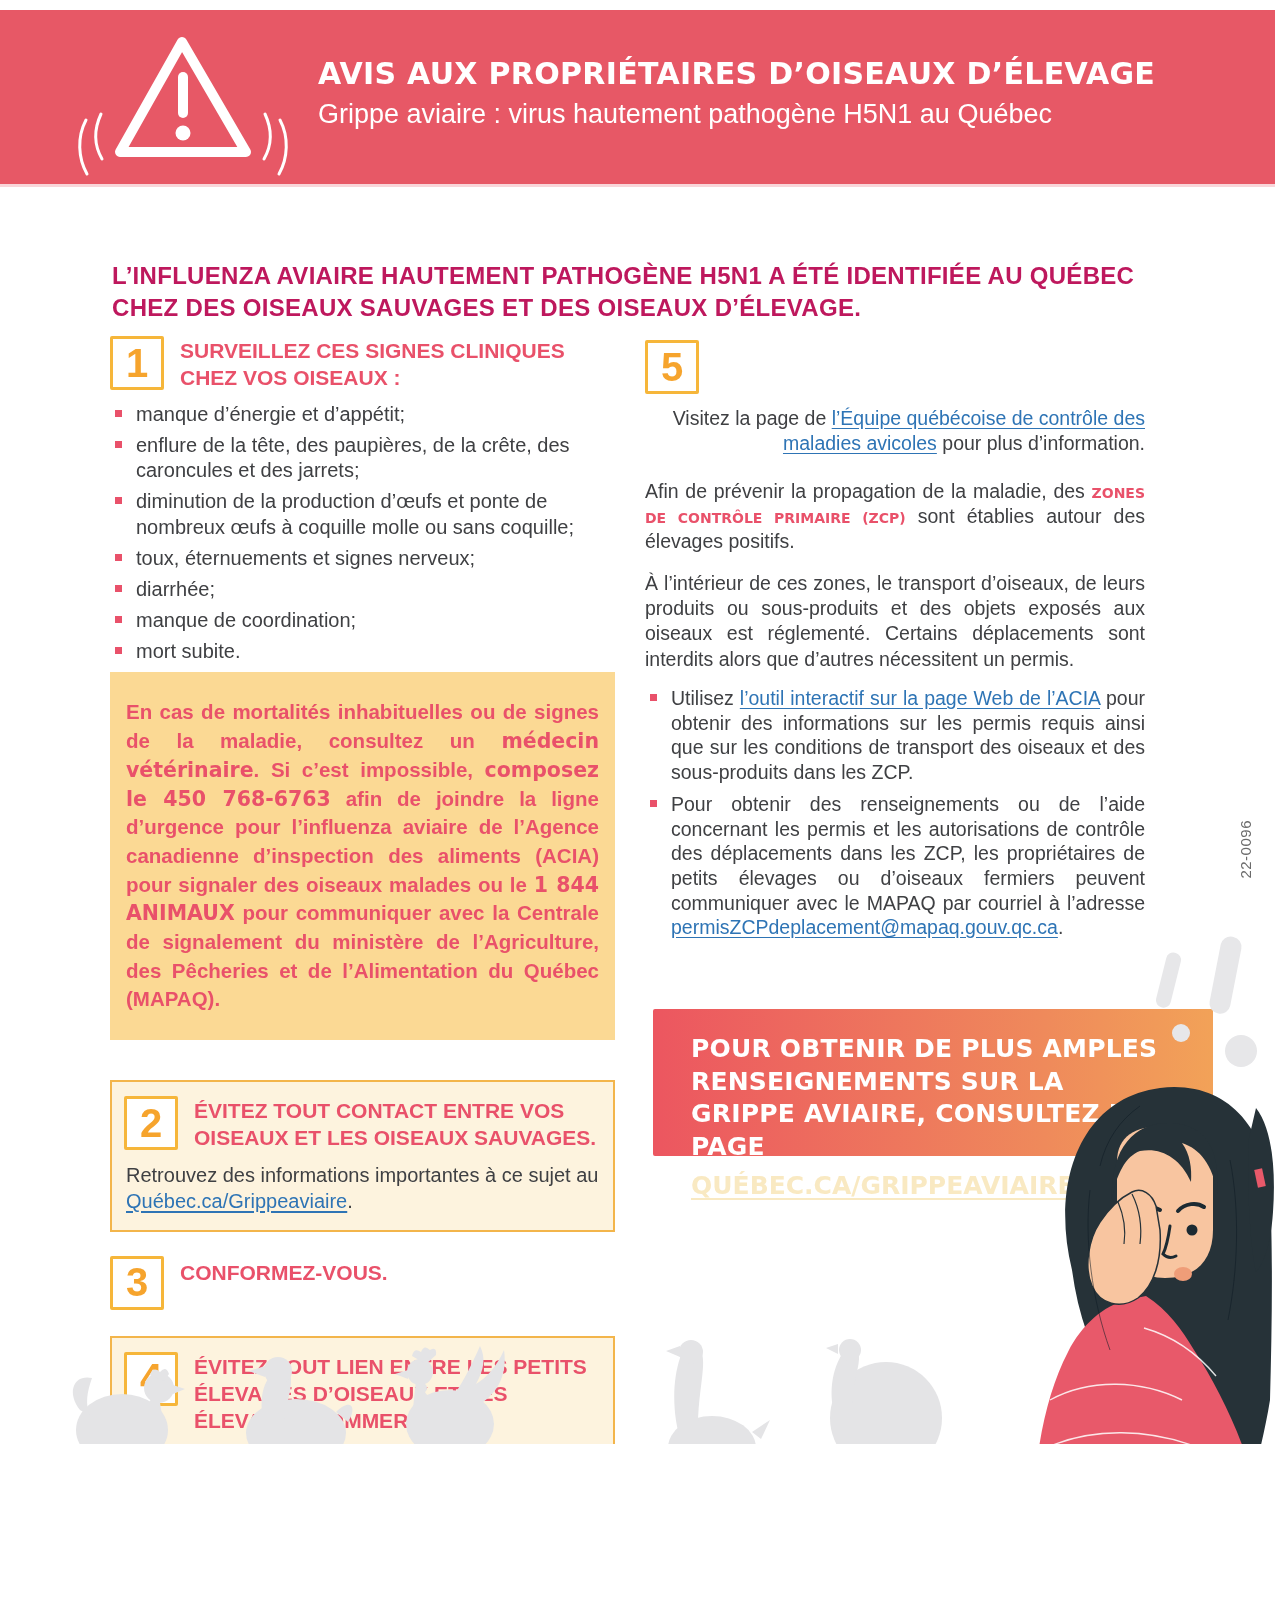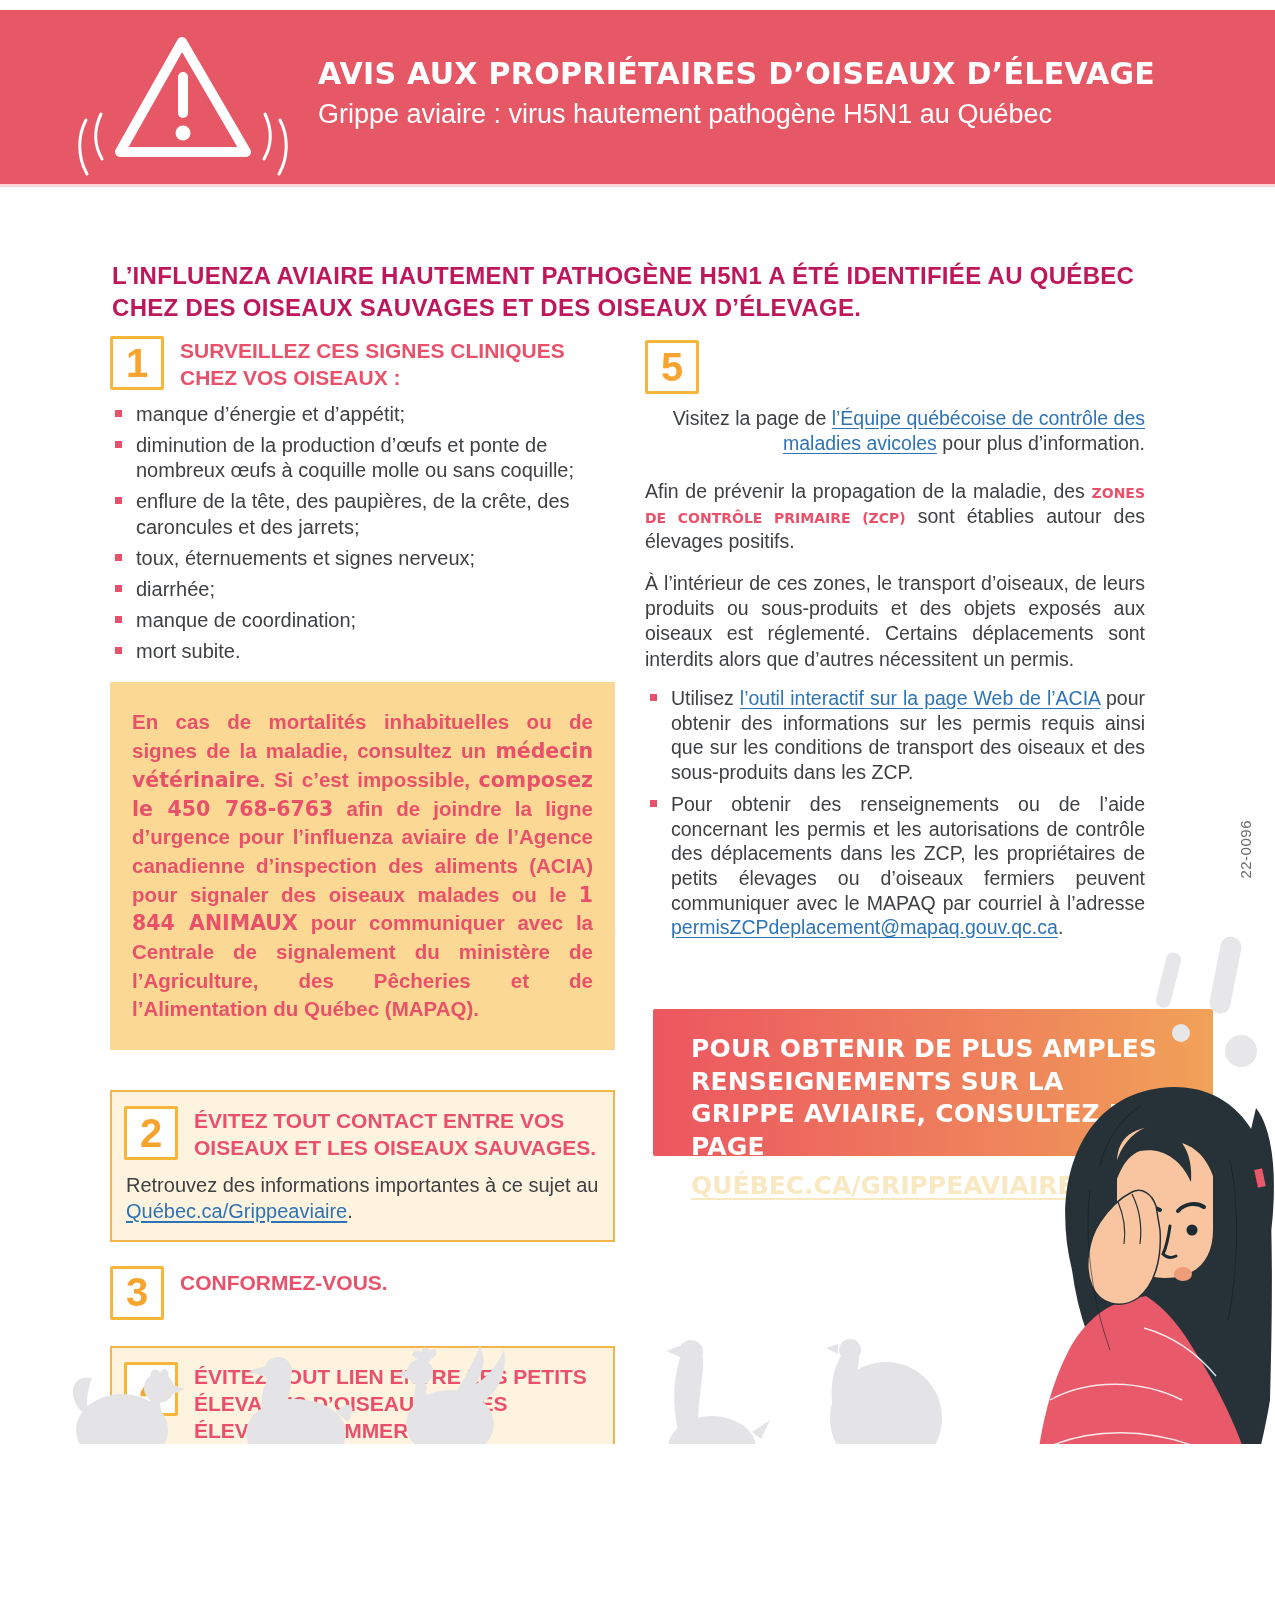--- a/index.html
+++ b/index.html
@@ -30,21 +30,21 @@
   .sec-title{color:#e9516a;font-weight:700;font-size:21px;line-height:1.28;padding-top:2px;max-width:430px;}
 
   ul.bullets{list-style:none;margin:10px 0 0 0;padding:0;}
   ul.bullets li{position:relative;padding-left:26px;font-size:20px;line-height:1.26;
                 margin-bottom:6px;color:#3f4043;}
   ul.bullets li::before{content:"";position:absolute;left:5px;top:8px;width:7px;height:7px;
                 background:#e9516a;}
 
   a.link{color:#2e74b5;text-decoration:underline;text-underline-offset:3px;cursor:pointer;}
 
-  .alert{margin-top:18px;background:#fbd994;color:#e9516a;padding:26px 22px;font-size:20.5px;
+  .alert{margin-top:8px;background:#fbd994;color:#e9516a;padding:26px 16px;font-size:20.5px;
          line-height:1.4;text-align:justify;font-weight:700;}
   .alert strong{font-family:"DejaVu Sans",sans-serif;font-weight:700;}
 
   .frame{border:2px solid #f3b54b;background:#fdf3de;padding:14px 12px;}
   .box2{margin-top:40px;}
   .box2 .para{margin:10px 2px 2px 2px;font-size:20px;line-height:1.3;}
   .sec3{display:flex;gap:16px;margin-top:24px;align-items:flex-start;}
   .sec3 .right{padding-top:2px;}
   .sec3 .link-block{font-size:20px;line-height:1.3;margin-top:3px;max-width:420px;}
   .box4{margin-top:26px;}
@@ -110,22 +110,22 @@
   <h1 class="intro">L’INFLUENZA AVIAIRE HAUTEMENT PATHOGÈNE H5N1 A ÉTÉ IDENTIFIÉE AU QUÉBEC CHEZ DES OISEAUX SAUVAGES ET DES OISEAUX D’ÉLEVAGE.</h1>
 
   <div class="col-left">
 
     <div class="sec-head">
       <div class="numbox">1</div>
       <div class="sec-title">SURVEILLEZ CES SIGNES CLINIQUES CHEZ VOS OISEAUX :</div>
     </div>
     <ul class="bullets">
       <li>manque d’énergie et d’appétit;</li>
+      <li>enflure de la tête, des paupières, de la crête, des caroncules et des jarrets;</li>
       <li>diminution de la production d’œufs et ponte de nombreux œufs à coquille molle ou sans coquille;</li>
-      <li>enflure de la tête, des paupières, de la crête, des caroncules et des jarrets;</li>
       <li>toux, éternuements et signes nerveux;</li>
       <li>diarrhée;</li>
       <li>manque de coordination;</li>
       <li>mort subite.</li>
     </ul>
 
     <div class="alert">
       <span>En cas de mortalités inhabituelles ou de signes de la maladie, consultez un </span><strong>médecin vétérinaire</strong><span>. Si c’est impossible, </span><strong>composez le 450 768-6763</strong><span> afin de joindre la ligne d’urgence pour l’influenza aviaire de l’Agence canadienne d’inspection des aliments (ACIA) pour signaler des oiseaux malades ou le </span><strong>1 844 ANIMAUX</strong><span> pour communiquer avec la Centrale de signalement du ministère de l’Agriculture, des Pêcheries et de l’Alimentation du Québec (MAPAQ).</span>
     </div>
 

